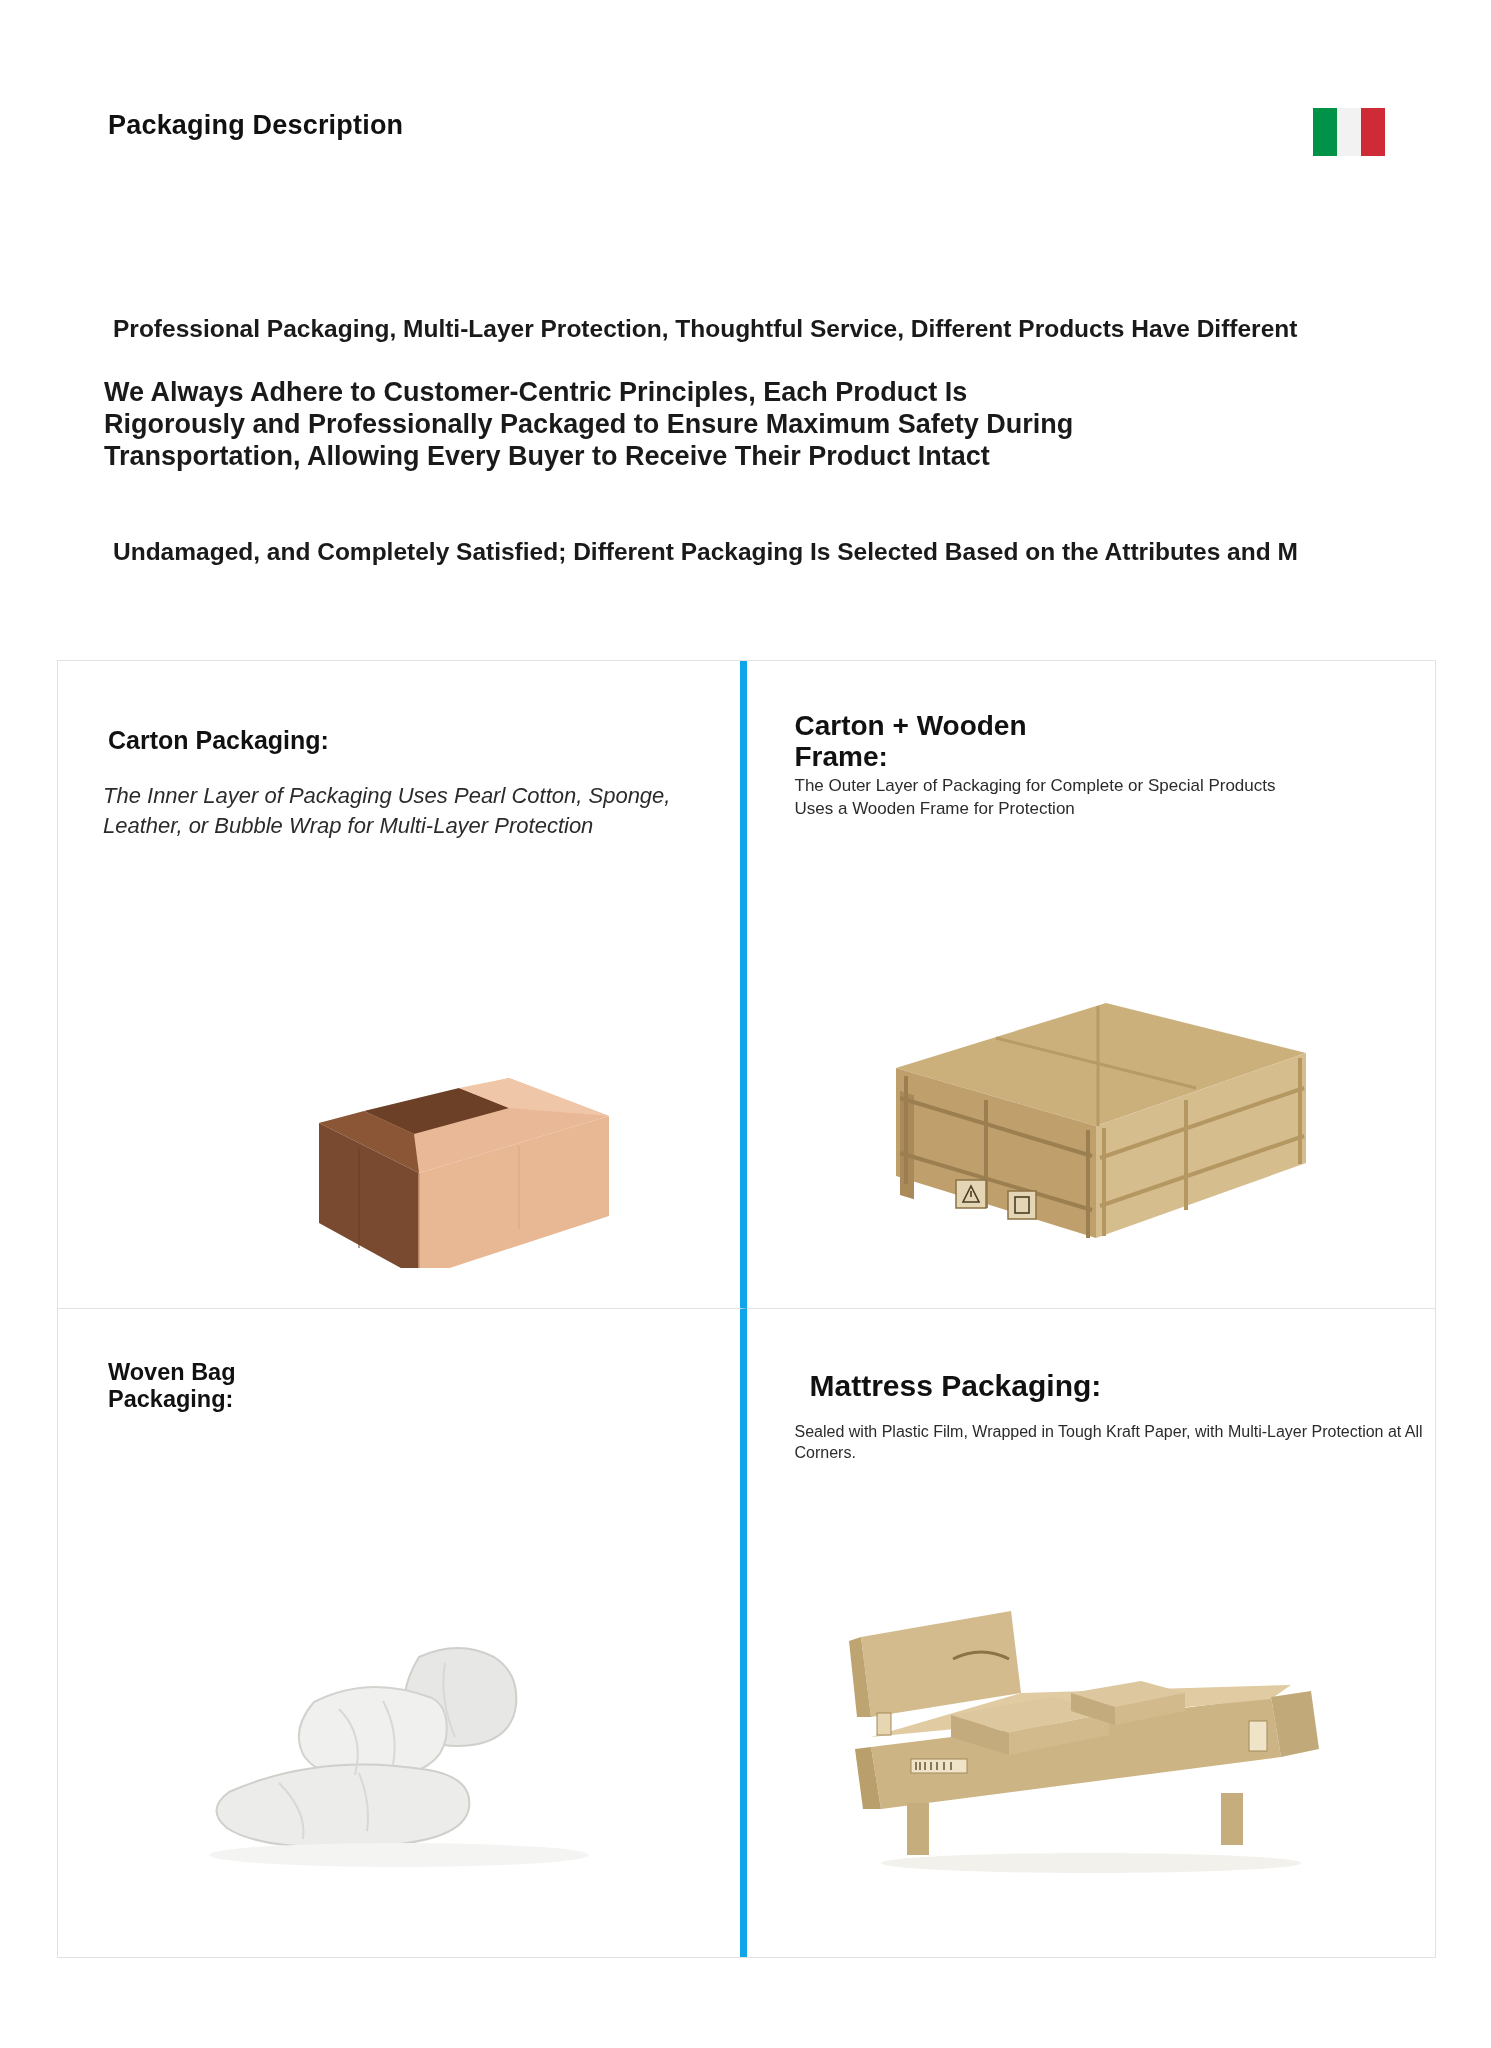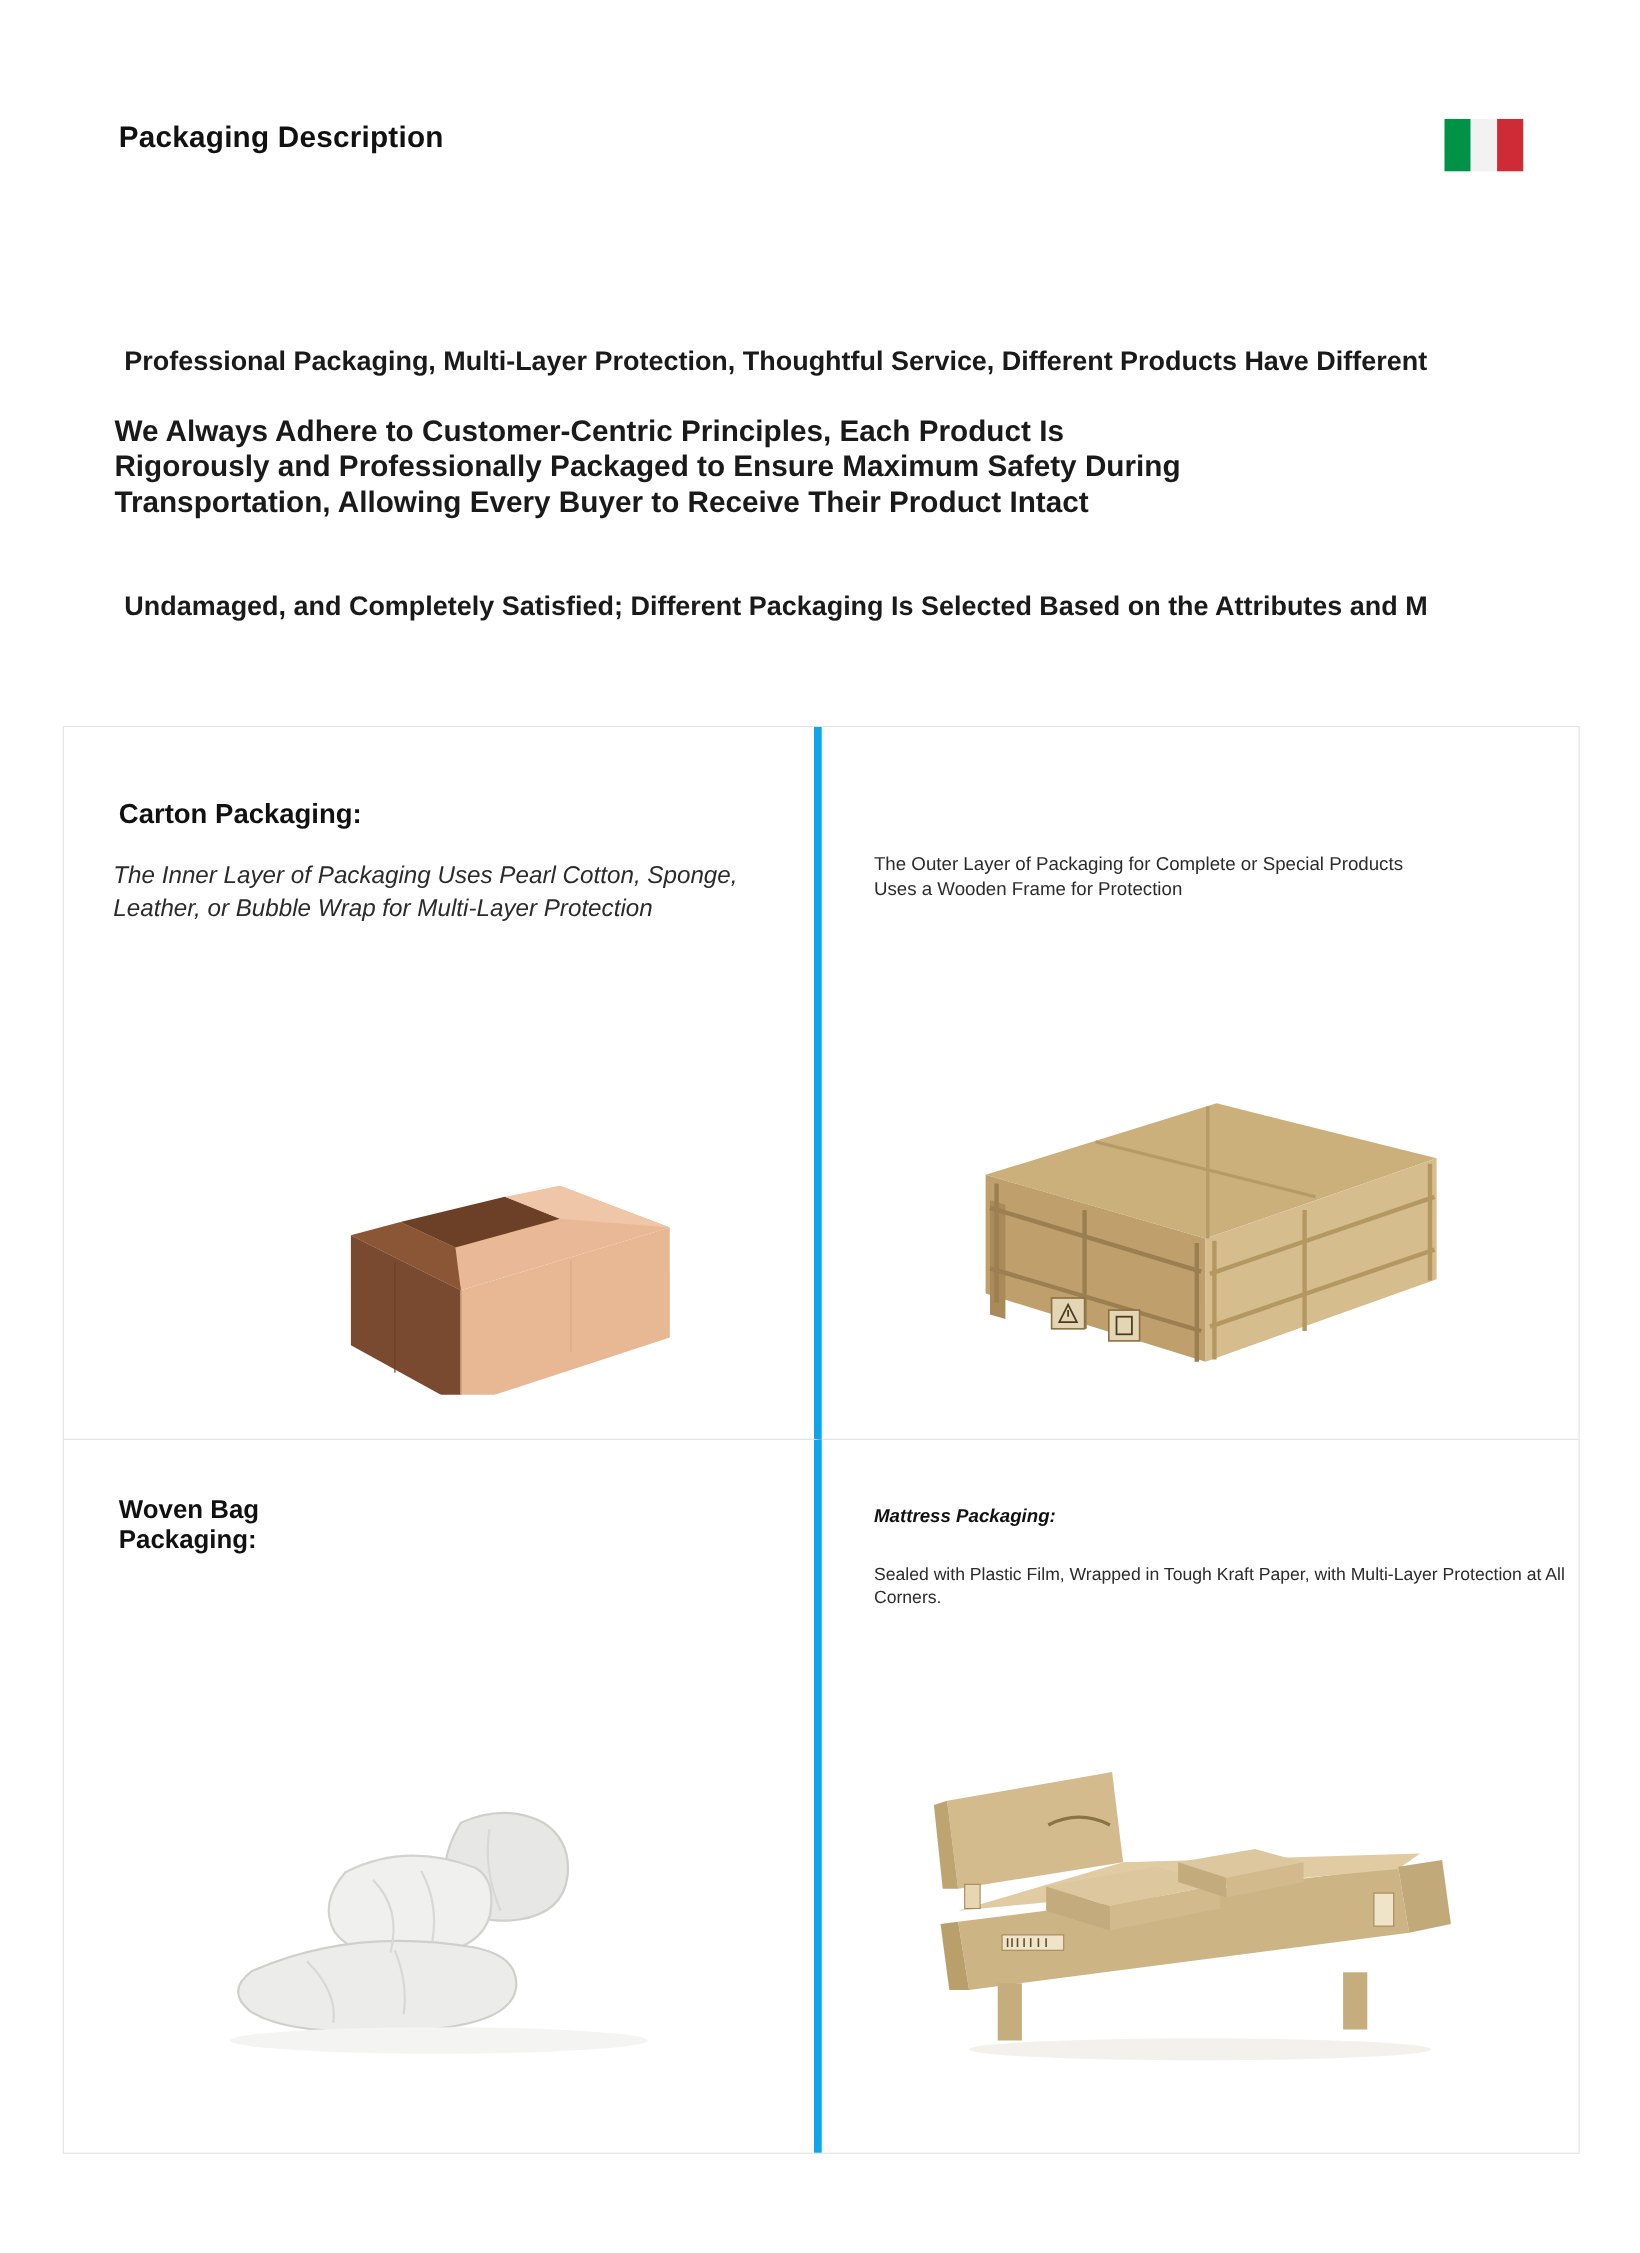--- a/index.html
+++ b/index.html
@@ -122,21 +122,21 @@
   
   .c1 .card-title { left: 50px; top: 65px; font-size: 25px; }
   .c1 .card-desc  { left: 45px; top: 120px; width: 640px; font-size: 22px; line-height: 30px; font-style: italic; }
   
   .c2 .card-title { left: 48px; top: 50px; width: 290px; font-size: 28px; line-height: 1.1; }
   .c2 .card-desc  { left: 48px; top: 113px; width: 520px; font-size: 17px; line-height: 23px; }
   
   .c3 .card-title { left: 50px; top: 50px; width: 230px; font-size: 23.5px; line-height: 1.15; }
   .c3 .card-desc  { left: 50px; top: 118px; width: 520px; font-size: 16px; line-height: 21px; }
   
-  .c4 .card-title { left: 48px; top: 60px; font-size: 17px; font-style: italic; }
+  .c4 .card-title { left: 63px; top: 60px; font-size: 30px; }
   .c4 .card-desc  { left: 48px; top: 112px; width: 630px; font-size: 16px; line-height: 21px; }
 
   .card-figure {
     position: absolute;
     left: 0;
     bottom: 30px;
     width: 100%;
     height: 330px;
   }
   .card-figure svg { display: block; margin: 0 auto; }
@@ -177,20 +177,21 @@
         <polygon points="270,140 320,130 420,168 320,160" fill="#f0c6a8"></polygon>
 
         <line x1="230" y1="225" x2="230" y2="330" stroke="#c79b79" stroke-width="1.5"></line>
         <line x1="330" y1="281" x2="330" y2="198" stroke="#d7a785" stroke-width="1"></line>
         <line x1="170" y1="200" x2="170" y2="300" stroke="#6a3c25" stroke-width="1"></line>
       </svg>
     </div>
   </div>
 
   <div class="card c2">
+    <div class="card-title">Carton + Wooden Frame:</div>
     <div class="card-desc">The Outer Layer of Packaging for Complete or Special Products Uses a Wooden Frame for Protection</div>
     <div class="card-figure">
       <svg width="470" height="320" viewBox="0 0 470 320" aria-hidden="true">
 
         <polygon points="40,120 250,55 450,105 240,178" fill="#cbb07c"></polygon>
         <polygon points="40,120 240,178 240,290 40,228" fill="#bfa06c"></polygon>
         <polygon points="240,178 450,105 450,215 240,290" fill="#d6bd8e"></polygon>
 
         <rect x="44" y="130" width="14" height="104" fill="#a98a58" transform="skewY(16.5)"></rect>
         <g stroke="#9c7f50" stroke-width="4" fill="none">

